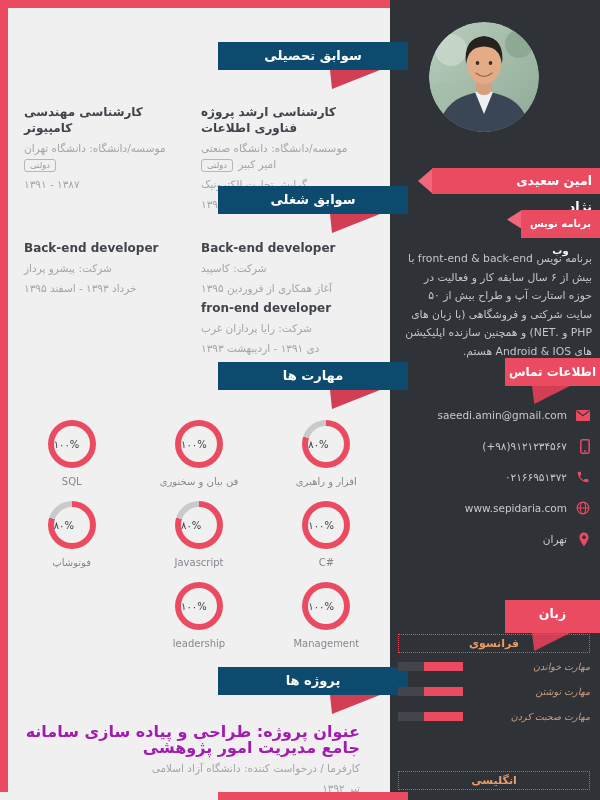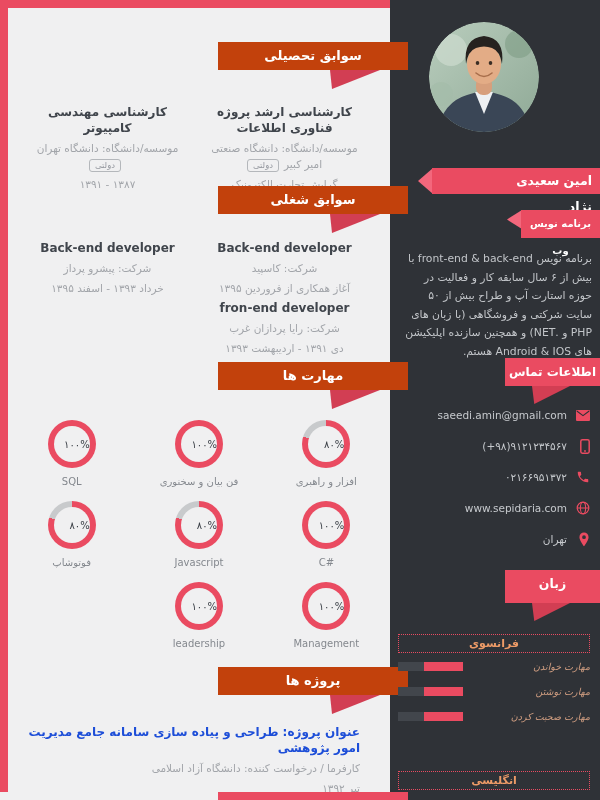--- a/index.html
+++ b/index.html
@@ -8,53 +8,53 @@
   .page { position:relative; width:600px; height:800px; background:#f0f0f1; overflow:hidden; direction:ltr; }
 
   
   .border-top { position:absolute; left:0; top:0; width:392px; height:8px; background:#ea4b61; }
   .border-left { position:absolute; left:0; top:0; width:8px; height:792px; background:#ea4b61; }
 
   
   .sidebar { position:absolute; left:390px; top:0; width:210px; height:800px; background:#2f3237; }
 
   
-  .h-ribbon { position:absolute; left:218px; width:190px; height:28px; background:#c2410c;
+  .h-ribbon { position:absolute; left:218px; width:190px; height:28px; background:#0c4a6e;
               color:#fff; font-size:13px; font-weight:bold; text-align:center; line-height:28px; direction:rtl; }
   .h-ribbon .tail { position:absolute; top:100%; right:28px; width:50px; height:19px; background:#d23e53;
               clip-path:polygon(0 0, 100% 0, 4% 100%); }
 
   
   .s-ribbon { position:absolute; left:505px; width:95px; background:#ea4b61; color:#fff;
               font-weight:bold; text-align:center; direction:rtl; }
   .s-ribbon .tail { position:absolute; top:100%; right:30px; width:38px; height:18px; background:#d23e53;
               clip-path:polygon(0 0, 100% 0, 6% 100%); }
 
   
   .two-col { position:absolute; left:8px; width:382px; display:grid; grid-template-columns:1fr 1fr;
              direction:rtl; padding:0 22px 0 16px; column-gap:10px; }
-  .entry { text-align:center; }
+  .entry { text-align:left; }
   .entry .title { font-size:12px; font-weight:bold; color:#40454c; line-height:16px; }
   .entry .sub   { font-size:10.5px; color:#a2a5aa; line-height:16px; margin-top:4px; }
   .badge { display:inline-block; border:1px solid #b4b7bb; border-radius:3px; color:#9699a0;
            font-size:8.5px; line-height:11px; padding:0 5px; margin-right:5px; vertical-align:middle; }
 
   
   .skills-grid { position:absolute; left:8px; top:420px; width:382px; display:grid;
                  grid-template-columns:1fr 1fr 1fr; direction:rtl; row-gap:14px; }
   .skill { display:flex; flex-direction:column; align-items:center; }
   .gauge { position:relative; width:48px; height:48px; border-radius:50%; }
   .gauge .hole { position:absolute; inset:6px; background:#f0f0f1; border-radius:50%;
-                 display:flex; align-items:center; justify-content:flex-start; }
+                 display:flex; align-items:center; justify-content:flex-end; }
   .gauge .pct { font-size:10px; color:#3a3f46; direction:ltr; }
   .skill .lbl { margin-top:8px; font-size:10px; color:#84888e; direction:rtl; }
 
   
   .project { position:absolute; left:8px; top:724px; width:382px; direction:rtl; text-align:right; padding:0 30px 0 10px; }
-  .project .title { font-size:12px; font-weight:bold; color:#1d4ed8; line-height:16px; }
+  .project .title { font-size:16px; font-weight:bold; color:#a21caf; line-height:16px; }
   .project .sub { font-size:10.5px; color:#a2a5aa; line-height:16px; margin-top:4px; }
 
   .bottom-bar { position:absolute; left:218px; top:792px; width:190px; height:8px; background:#ea4b61; }
 
   
   .photo { position:absolute; left:429px; top:22px; width:110px; height:110px; border-radius:50%; overflow:hidden; }
   .name-ribbon { position:absolute; left:432px; top:168px; width:168px; height:26px; background:#ea4b61;
                  color:#fff; font-size:12.5px; font-weight:bold; line-height:26px; direction:rtl;
                  text-align:right; padding-right:8px; }
   .name-ribbon .pt-text { display:inline-block; padding-left:84px; }
@@ -305,21 +305,21 @@
     <div class="c-row rtl-val">
       <span class="ic">
         <svg width="12" height="15" viewBox="0 0 16 20">
             <path fill="#ea4b61" d="M8 0.8C4.6 0.8 1.9 3.5 1.9 6.9 1.9 11.4 8 19 8 19s6.1-7.6 6.1-12.1C14.1 3.5 11.4 0.8 8 0.8zm0 8.6a2.5 2.5 0 1 1 0-5 2.5 2.5 0 0 1 0 5z"></path>
           </svg>
       </span>
       <span class="val">تهران</span>
     </div>
   </div>
 
-  <div class="s-ribbon" style="top:570px; height:33px; font-size:12.5px; line-height:27px;">
+  <div class="s-ribbon" style="top:600px; height:33px; font-size:12.5px; line-height:27px;">
     <span>زبان</span>
     <span class="tail"></span>
   </div>
 
   <div class="lang-box" style="top:634px;">
     <span>فرانسوی</span>
   </div>
 
   <div class="lang-bars">
     <div class="lb-row">

